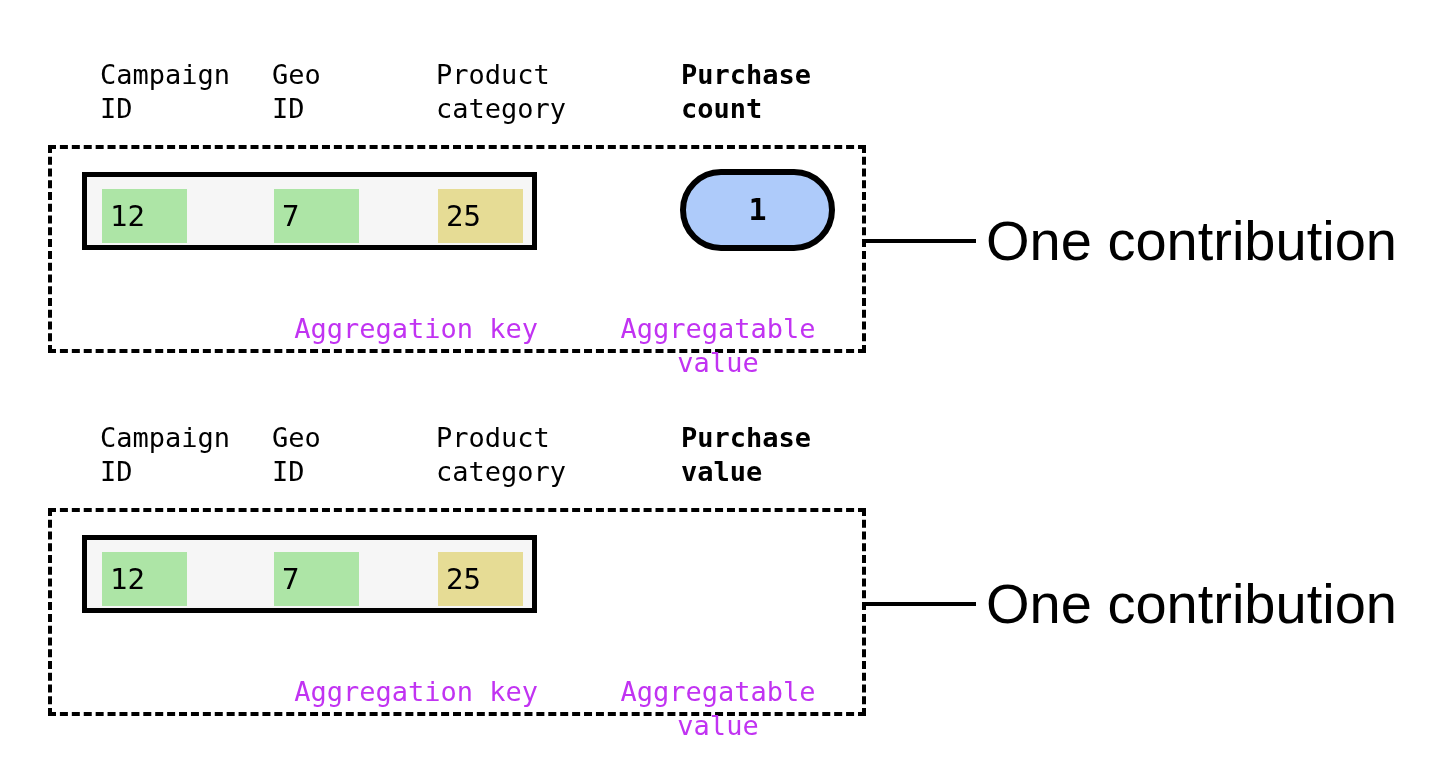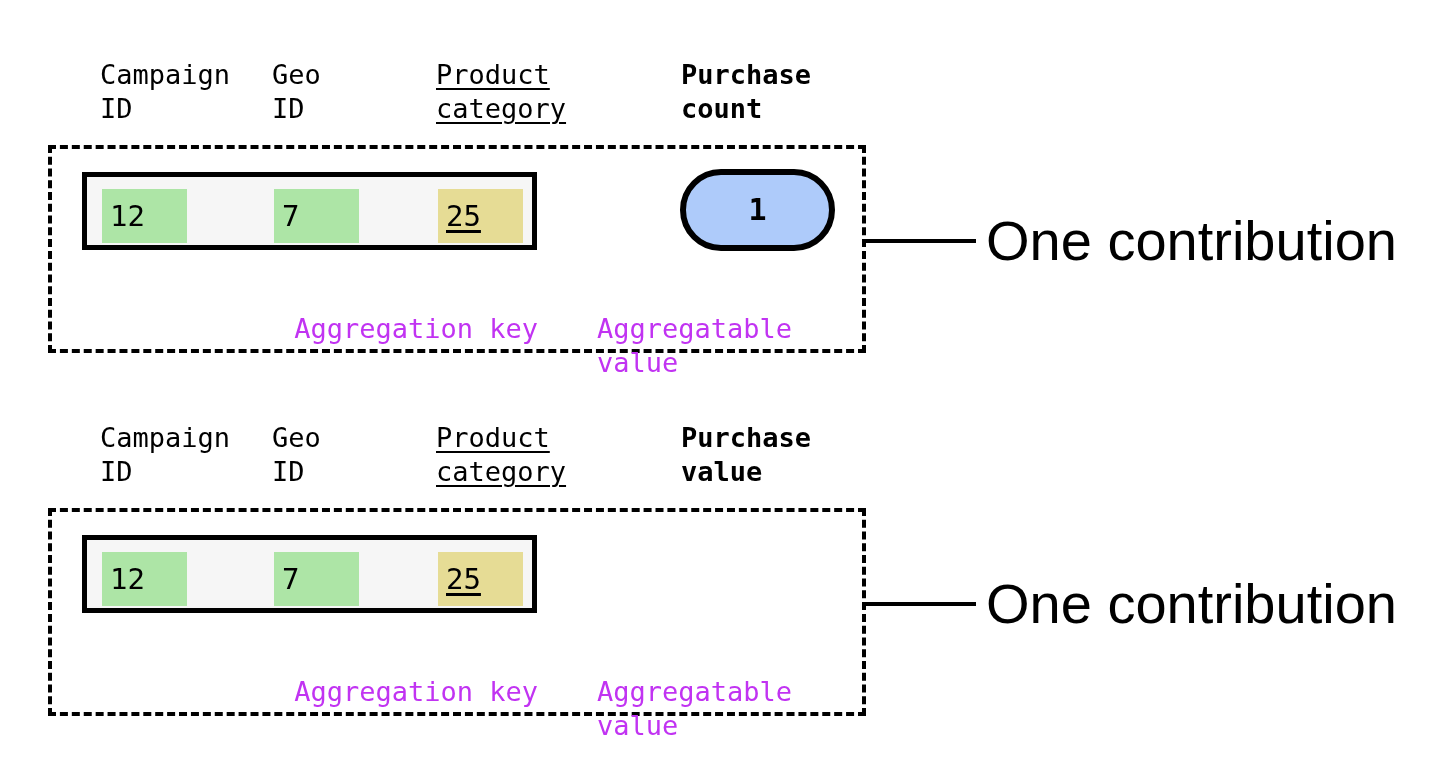--- a/index.html
+++ b/index.html
@@ -37,21 +37,21 @@
   .col-head {
     position: absolute;
     font-size: 27px;
     line-height: 34px;
     letter-spacing: 0px;
     white-space: pre;
     font-weight: 400;
   }
   .col-head.h-campaign { left: 100px; top: 0px; }
   .col-head.h-geo      { left: 272px; top: 0px; }
-  .col-head.h-product  { left: 436px; top: 0px; text-decoration: underline; text-underline-offset: 4px; text-decoration-thickness: 2px; }
+  .col-head.h-product  { left: 436px; top: 0px; text-underline-offset: 4px; text-decoration-thickness: 2px; }
   .col-head.h-metric   { left: 681px; top: 0px; font-weight: 700; }
 
   
   .dashed-box {
     position: absolute;
     left: 48px;
     top: 145px;
     width: 818px;
     height: 208px;
     border: 4px dashed #000000;
@@ -77,21 +77,20 @@
     align-items: center;
     padding-left: 8px;
     box-sizing: border-box;
     font-size: 29px;
     line-height: 1;
   }
   .key-cell.c-campaign { left: 15px;  width: 85px;  background: #ade5a6; }
   .key-cell.c-geo      { left: 187px; width: 85px;  background: #ade5a6; }
   .key-cell.c-product  { left: 351px; width: 85px;  background: #e6dc95; }
   .key-cell.c-product .cell-val {
-    text-decoration: underline;
     text-underline-offset: 4px;
     text-decoration-thickness: 3px;
   }
 
   
   .value-pill {
     position: absolute;
     left: 628px;
     top: 20px;
     width: 155px;
@@ -120,21 +119,21 @@
   .caption.cap-key {
     left: 196px;
     top: 119px;
     width: 290px;
     text-align: right;
   }
   .caption.cap-value {
     left: 545px;
     top: 119px;
     width: 242px;
-    text-align: left;
+    text-align: center;
   }
 
   
   .callout-line {
     position: absolute;
     left: 866px;
     top: 239px;
     width: 110px;
     height: 4px;
     background: #000000;

